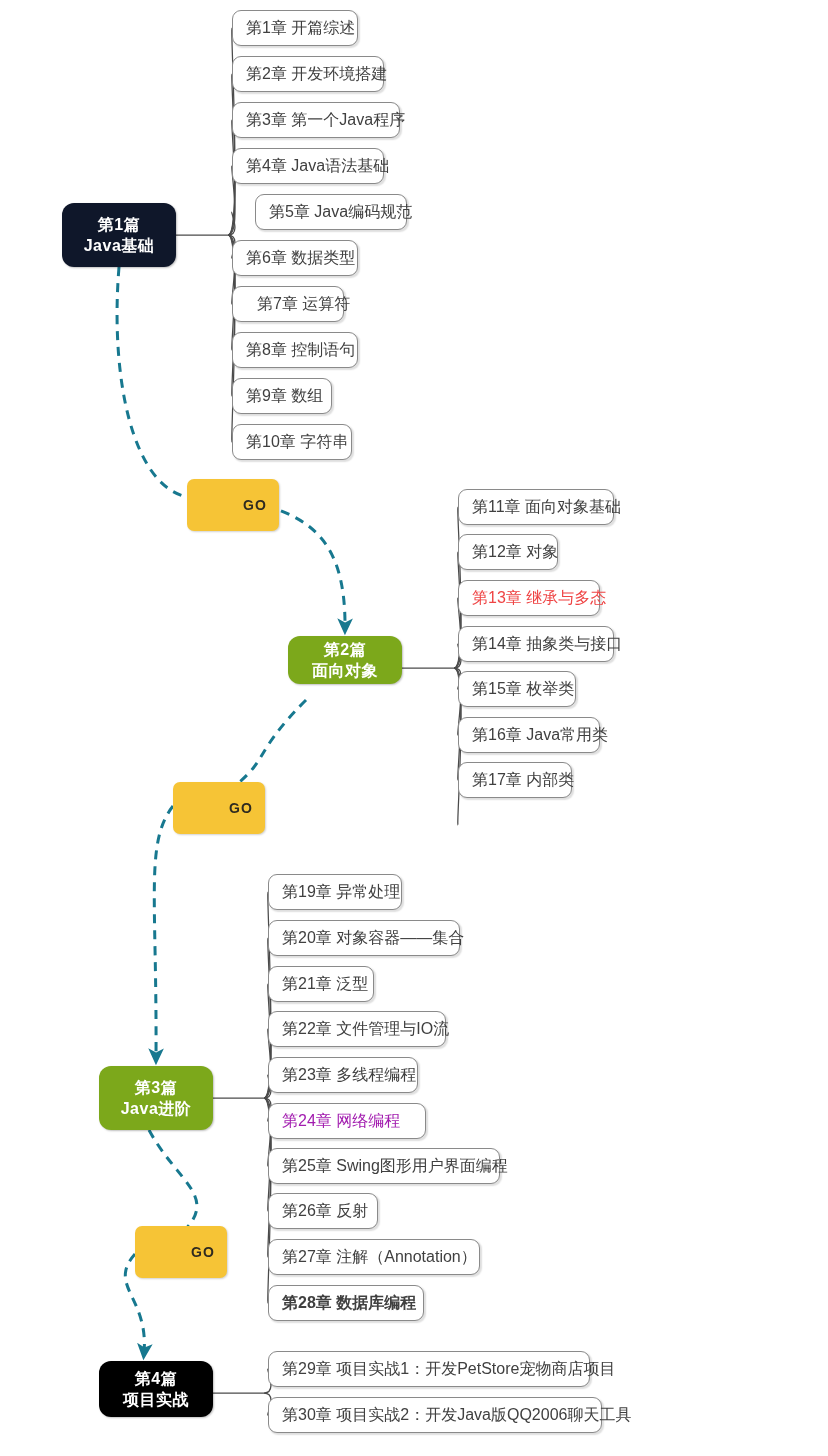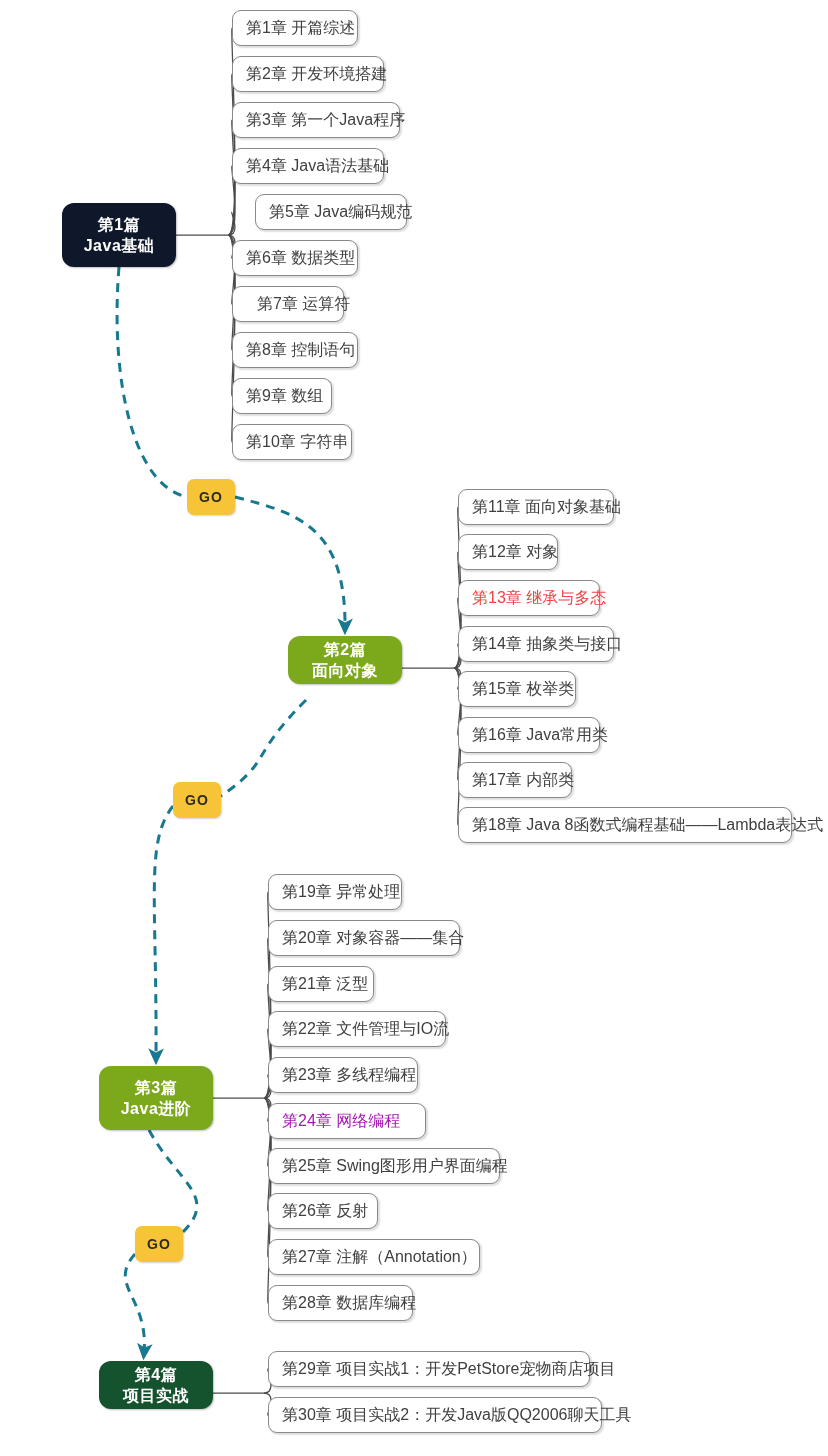--- a/index.html
+++ b/index.html
@@ -41,25 +41,26 @@
     font-size:16px;
     color:#404040;
     white-space:nowrap;
     box-shadow:1.5px 1.5px 1.5px rgba(0,0,0,.13);
   }
 
   .go-badge{
     position:absolute;
     background:#F6C436;
     border-radius:7px;
-    width:48px;height:36px;
+    width:48px;height:52px;
     display:flex;align-items:center;justify-content:center;
     font-weight:bold;font-size:14px;color:#2e2a20;
     letter-spacing:1px;
     box-shadow:1px 1px 2px rgba(0,0,0,.18);
+    padding-left:44px;
   }
 </style>
 </head>
 <body>
 
 <div id="canvas">
   <svg id="edges" viewBox="0 0 828 1456" preserveAspectRatio="none">
     <defs>
       <marker id="arrowhead" markerWidth="6" markerHeight="6" refX="3.2" refY="3" orient="auto" markerUnits="strokeWidth">
         <path d="M0,0.4 L5.6,3 L0,5.6 L1.4,3 Z" fill="#17788F"></path>
@@ -162,23 +163,20 @@
     </div>
     <div class="chapter-box" style="left: 458px; top: 671px; width: 118px; border-color: rgb(138, 138, 138); color: rgb(64, 64, 64);">
       <span>第15章 枚举类</span>
     </div>
     <div class="chapter-box" style="left: 458px; top: 717px; width: 142px; border-color: rgb(138, 138, 138); color: rgb(64, 64, 64);">
       <span>第16章 Java常用类</span>
     </div>
     <div class="chapter-box" style="left: 458px; top: 762px; width: 114px; border-color: rgb(138, 138, 138); color: rgb(64, 64, 64);">
       <span>第17章 内部类</span>
     </div>
-    <div class="chapter-box" style="left: 458px; top: 807px; width: 334px; border-color: rgb(138, 138, 138); color: rgb(64, 64, 64);">
-      <span>第18章 Java 8函数式编程基础——Lambda表达式</span>
-    </div>
     <div class="branch-node" style="left: 99px; top: 1066px; width: 114px; height: 64px; background: rgb(124, 168, 27); color: rgb(255, 255, 255);">
       <span class="ln">第3篇</span>
       <span class="ln">Java进阶</span>
     </div>
     <div class="chapter-box" style="left: 268px; top: 874px; width: 134px; border-color: rgb(138, 138, 138); color: rgb(64, 64, 64);">
       <span>第19章 异常处理</span>
     </div>
     <div class="chapter-box" style="left: 268px; top: 920px; width: 192px; border-color: rgb(138, 138, 138); color: rgb(64, 64, 64);">
       <span>第20章 对象容器——集合</span>
     </div>
@@ -196,24 +194,24 @@
     </div>
     <div class="chapter-box" style="left: 268px; top: 1148px; width: 232px; border-color: rgb(138, 138, 138); color: rgb(64, 64, 64);">
       <span>第25章 Swing图形用户界面编程</span>
     </div>
     <div class="chapter-box" style="left: 268px; top: 1193px; width: 110px; border-color: rgb(138, 138, 138); color: rgb(64, 64, 64);">
       <span>第26章 反射</span>
     </div>
     <div class="chapter-box" style="left: 268px; top: 1239px; width: 212px; border-color: rgb(138, 138, 138); color: rgb(64, 64, 64);">
       <span>第27章 注解（Annotation）</span>
     </div>
-    <div class="chapter-box" style="left: 268px; top: 1285px; width: 145px; border-color: rgb(138, 138, 138); color: rgb(64, 64, 64);">
+    <div class="chapter-box" style="left: 268px; top: 1285px; width: 156px; border-color: rgb(138, 138, 138); color: rgb(64, 64, 64); font-weight: bold;">
       <span>第28章 数据库编程</span>
     </div>
-    <div class="branch-node" style="left: 99px; top: 1361px; width: 114px; height: 48px; background: #14532d; color: rgb(255, 255, 255);">
+    <div class="branch-node" style="left: 99px; top: 1361px; width: 114px; height: 56px; background: #000000; color: rgb(255, 255, 255);">
       <span class="ln">第4篇</span>
       <span class="ln">项目实战</span>
     </div>
     <div class="chapter-box" style="left: 268px; top: 1351px; width: 322px; border-color: rgb(138, 138, 138); color: rgb(64, 64, 64);">
       <span>第29章 项目实战1：开发PetStore宠物商店项目</span>
     </div>
     <div class="chapter-box" style="left: 268px; top: 1397px; width: 334px; border-color: rgb(138, 138, 138); color: rgb(64, 64, 64);">
       <span>第30章 项目实战2：开发Java版QQ2006聊天工具</span>
     </div>
     <div class="go-badge" style="left: 187px; top: 479px; background: rgb(246, 196, 54);">

